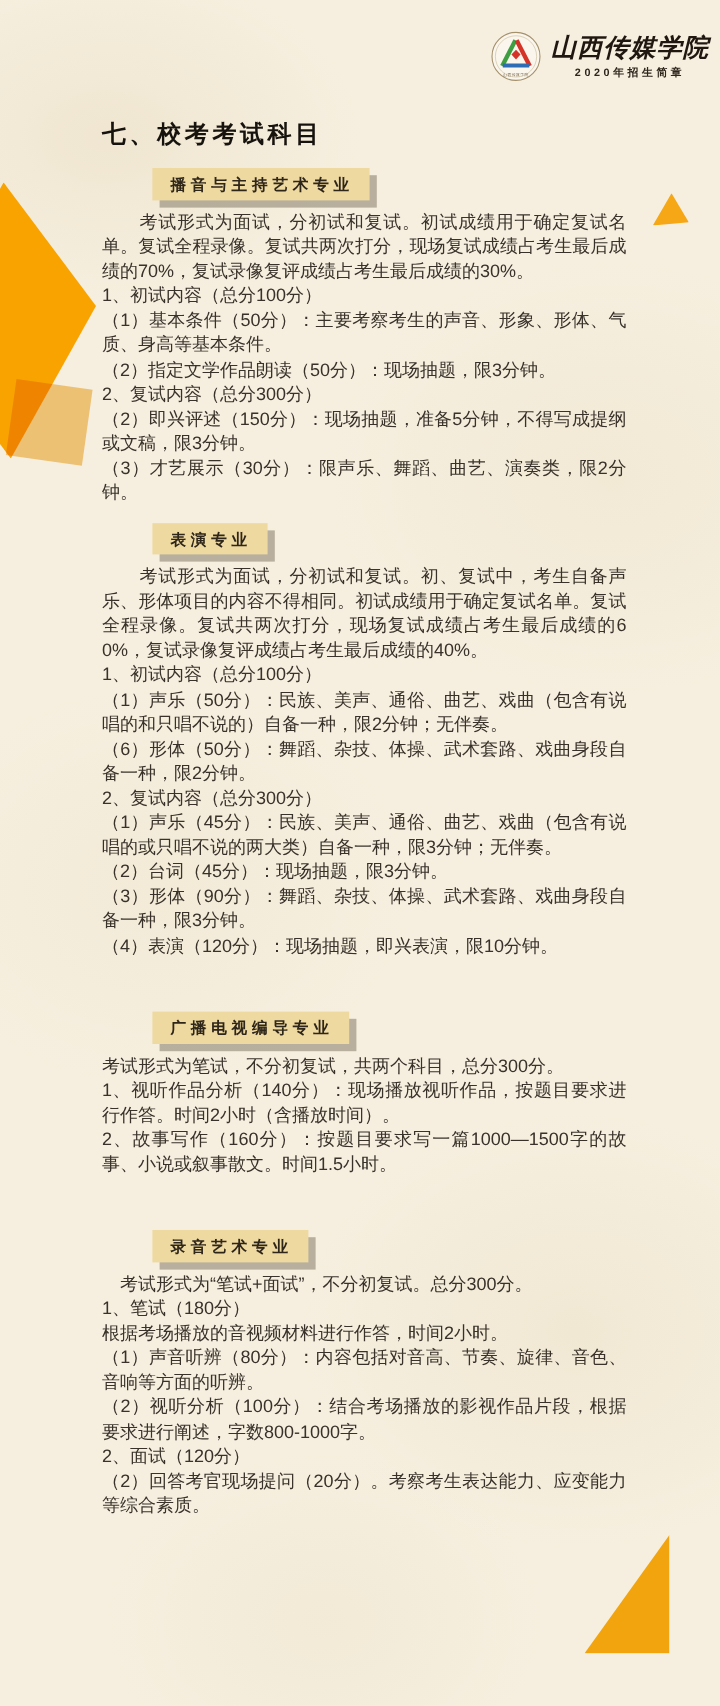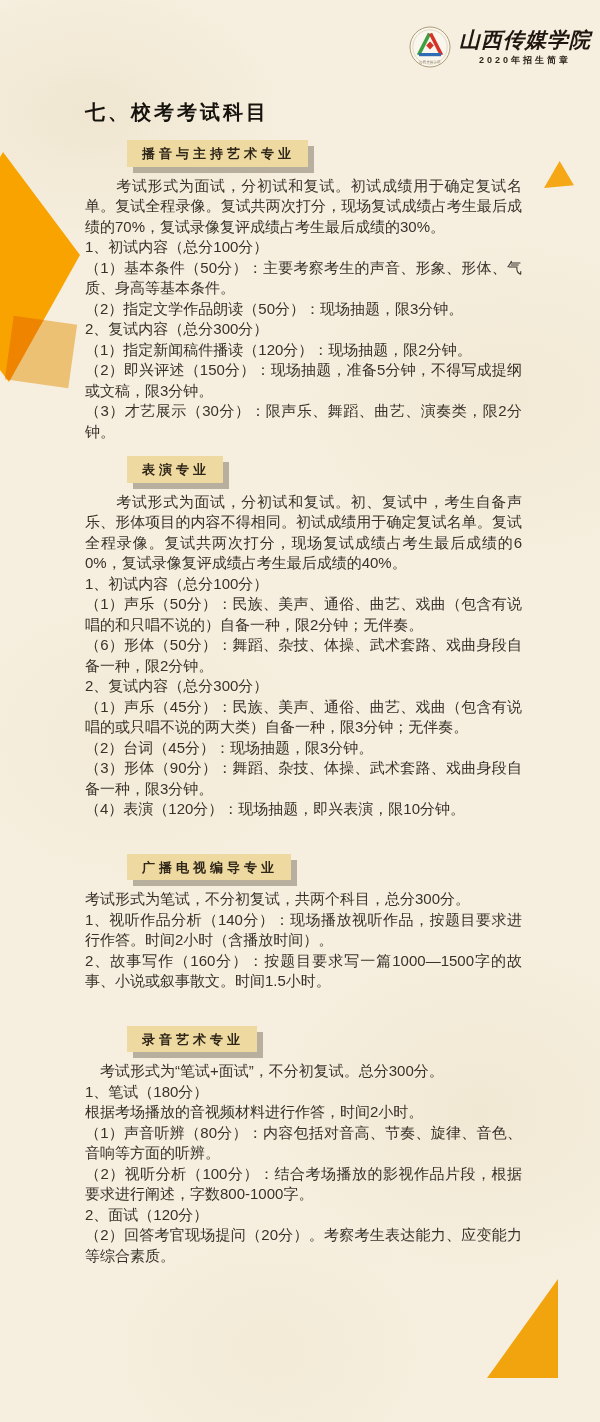--- a/index.html
+++ b/index.html
@@ -57,21 +57,21 @@
   }
   .major { margin:0; }
   .badge {
     display:inline-block; margin:16px 0 9px 42px;
     background:#eed9a0; color:#2f261a;
     font-size:13px; font-weight:bold; letter-spacing:4px; line-height:1.2;
     padding:6px 13px 5px 15px;
     box-shadow:6px 6px 0 rgba(122,112,93,0.5);
   }
   .major:nth-child(2) .badge { margin-top:14px; }
-  .major:nth-child(3) .badge, .major:nth-child(4) .badge { margin-top:34px; }
+  .major:nth-child(3) .badge, .major:nth-child(4) .badge { margin-top:44px; }
   .body p {
     margin:0; font-size:15px; line-height:20.5px; color:#39322a;
     text-align:justify; word-break:break-all;
   }
 </style>
 </head>
 <body>
 
 <div class="page">
 
@@ -104,21 +104,20 @@
   <section class="major">
     <div class="badge">
       <span>播音与主持艺术专业</span>
     </div>
     <div class="body">
             <p>　　考试形式为面试，分初试和复试。初试成绩用于确定复试名单。复试全程录像。复试共两次打分，现场复试成绩占考生最后成绩的70%，复试录像复评成绩占考生最后成绩的30%。</p>
             <p>1、初试内容（总分100分）</p>
             <p>（1）基本条件（50分）：主要考察考生的声音、形象、形体、气质、身高等基本条件。</p>
             <p>（2）指定文学作品朗读（50分）：现场抽题，限3分钟。</p>
             <p>2、复试内容（总分300分）</p>
-            <p>（1）指定新闻稿件播读（120分）：现场抽题，限2分钟。</p>
             <p>（2）即兴评述（150分）：现场抽题，准备5分钟，不得写成提纲或文稿，限3分钟。</p>
             <p>（3）才艺展示（30分）：限声乐、舞蹈、曲艺、演奏类，限2分钟。</p>
           </div>
   </section>
 
   <section class="major">
     <div class="badge">
       <span>表演专业</span>
     </div>
     <div class="body">

